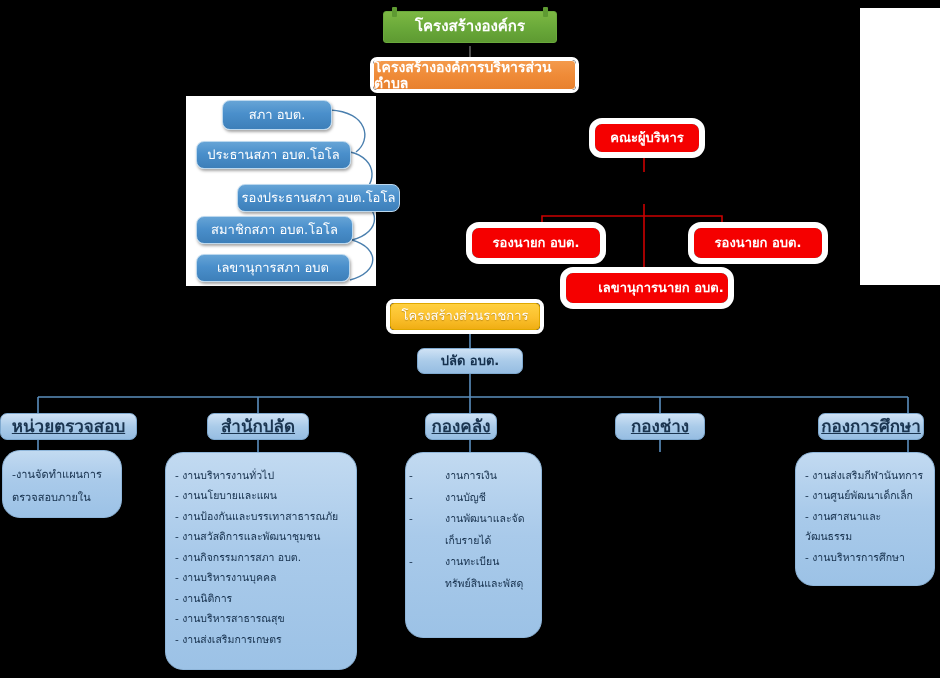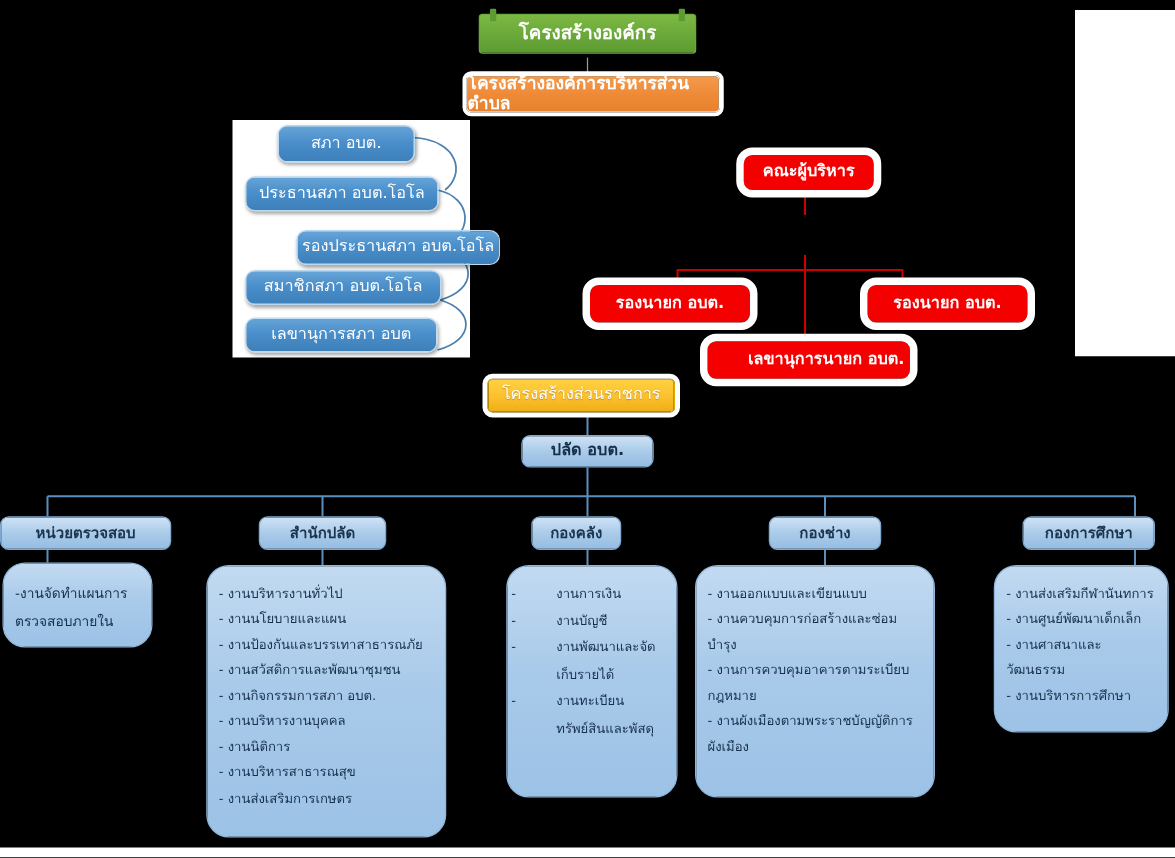--- a/index.html
+++ b/index.html
@@ -87,21 +87,21 @@
     font-size:13px;
     box-shadow:1px 2px 3px rgba(0,0,0,.35);
   }
 
   
   .n-dept{
     background:linear-gradient(180deg,#cfe2f5 0%,#aacbe9 50%,#96bde2 100%);
     border:1px solid #7fa9cf;
     border-radius:7px;
     color:#1b3550;
-    font-size:12px;font-weight:bold;
+    font-size:17px;font-weight:bold;text-decoration:underline;
   }
 
   
   .n-palad{
     background:linear-gradient(180deg,#cfe2f5 0%,#aacbe9 50%,#96bde2 100%);
     border:1px solid #7fa9cf;
     border-radius:7px;
     color:#15304d;
     font-size:13px;font-weight:bold;
   }
@@ -267,28 +267,20 @@
 
   <div class="panel dash-hang" style="left:405px;top:452px;width:137px;height:186px;line-height:2.05;">
     <ul>
       <li><span class="dash">-</span><span>งานการเงิน</span></li>
       <li><span class="dash">-</span><span>งานบัญชี</span></li>
       <li><span class="dash">-</span><span>งานพัฒนาและจัดเก็บรายได้</span></li>
       <li><span class="dash">-</span><span>งานทะเบียนทรัพย์สินและพัสดุ</span></li>
     </ul>
   </div>
 
-  <div class="panel" style="left:556px;top:452px;width:192px;height:186px;">
-    <ul>
-      <li>- งานออกแบบและเขียนแบบ</li>
-      <li>- งานควบคุมการก่อสร้างและซ่อมบำรุง</li>
-      <li>- งานการควบคุมอาคารตามระเบียบกฎหมาย</li>
-      <li>- งานผังเมืองตามพระราชบัญญัติการผังเมือง</li>
-    </ul>
-  </div>
 
   <div class="panel" style="left:795px;top:452px;width:140px;height:134px;">
     <ul>
       <li>- งานส่งเสริมกีฬานันทการ</li>
       <li>- งานศูนย์พัฒนาเด็กเล็ก</li>
       <li>- งานศาสนาและวัฒนธรรม</li>
       <li>- งานบริหารการศึกษา</li>
     </ul>
   </div>
 

